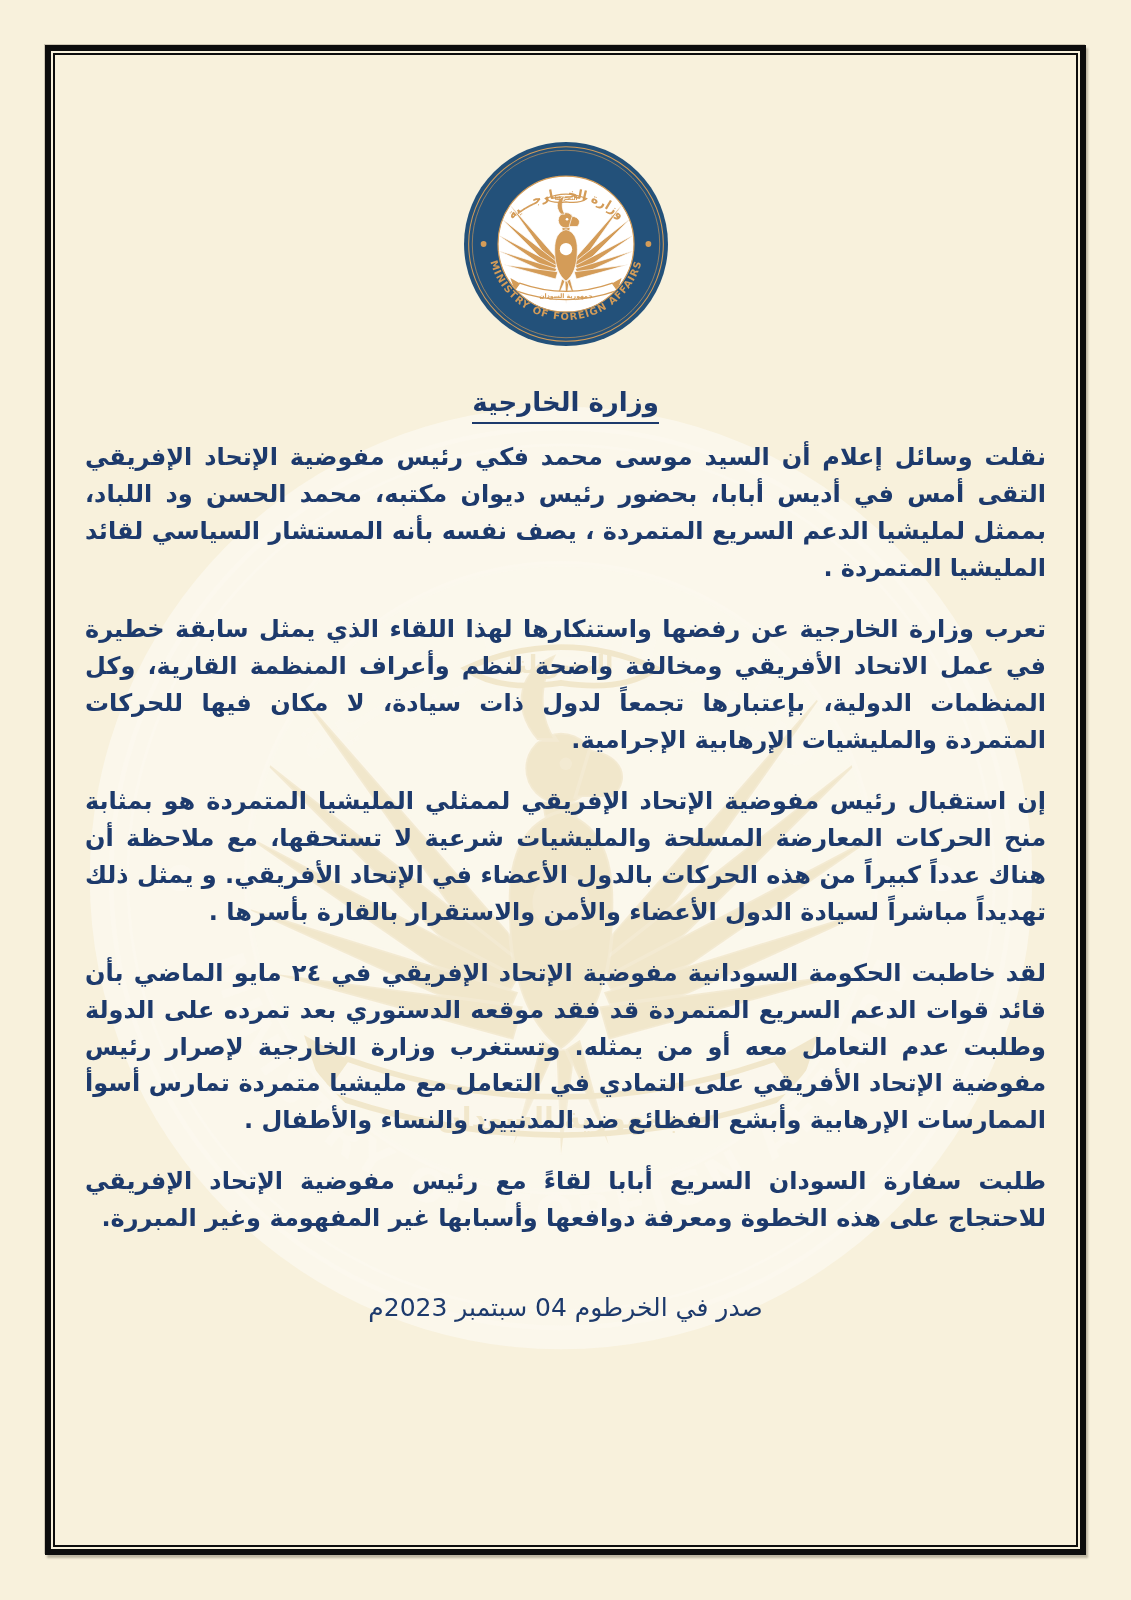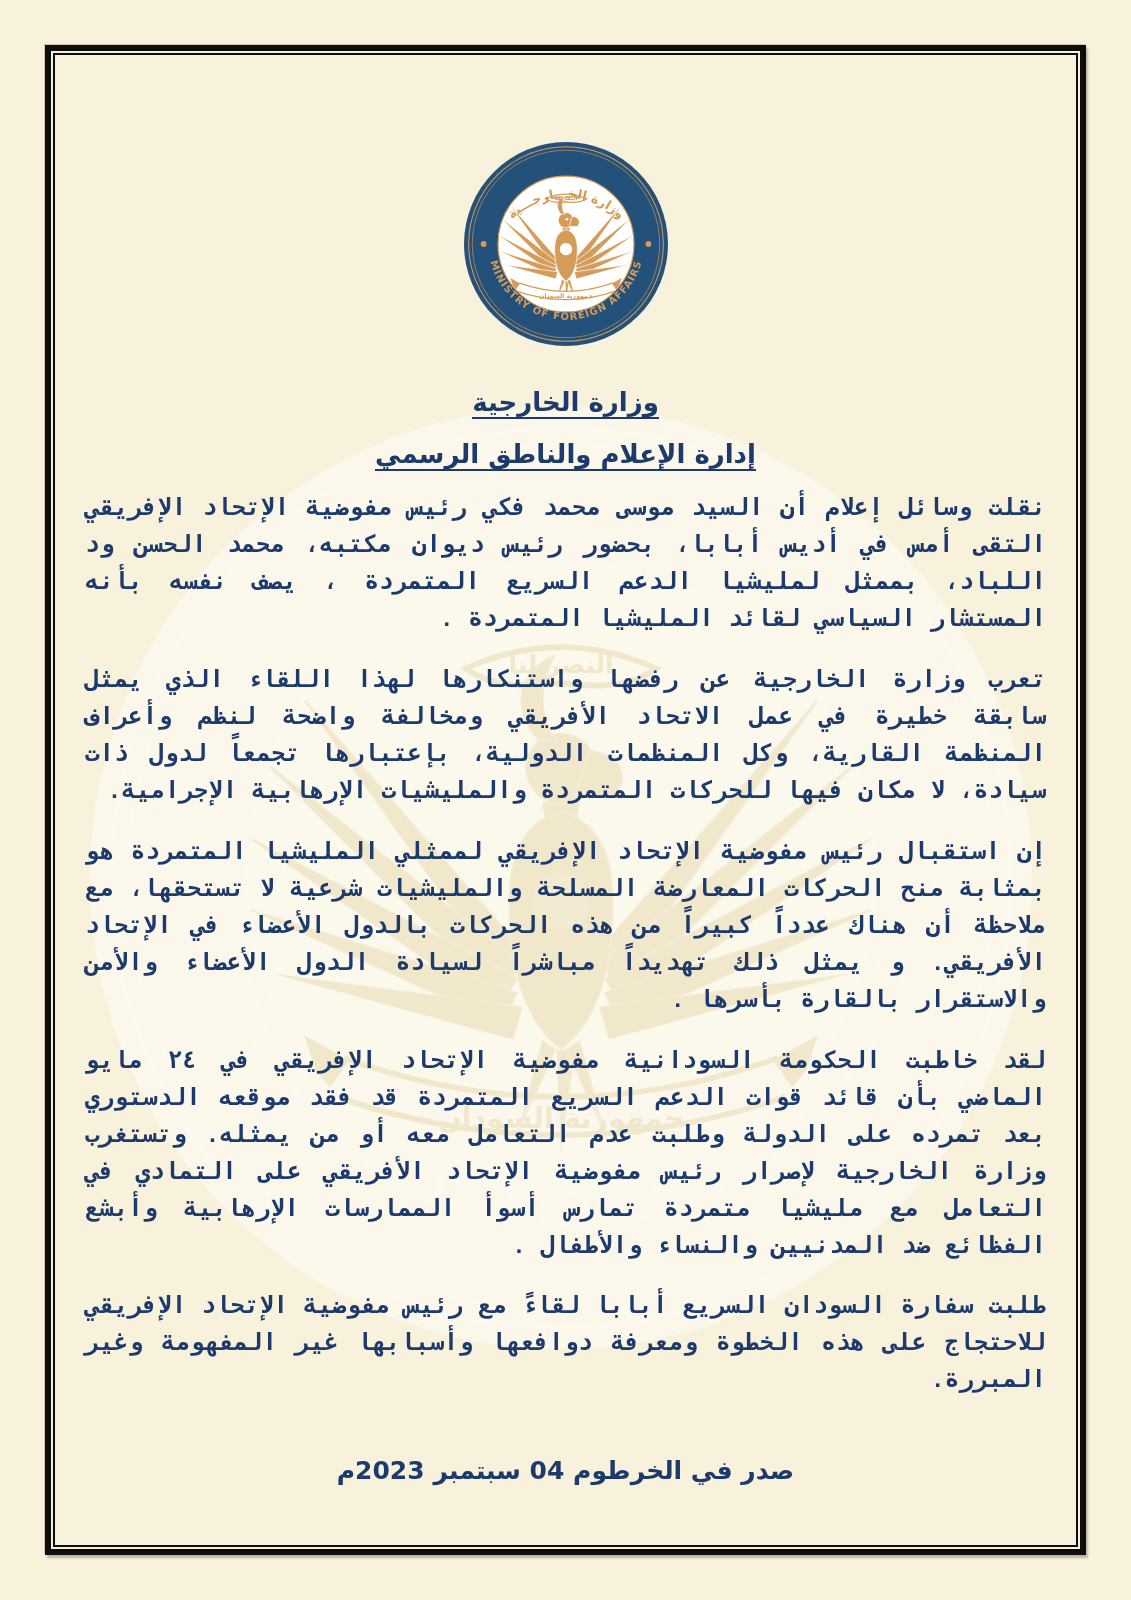--- a/index.html
+++ b/index.html
@@ -22,27 +22,27 @@
   }
   .frame-inner{width:100%;height:100%;border:2px solid var(--frame,#0d0d0d);box-sizing:border-box}
   .content{
     position:absolute;inset:55px;padding:0 30px;box-sizing:border-box;
     color:var(--ink,#1d3a6c);z-index:2;
   }
   .logo{width:206px;height:206px;margin:86px auto 0}
   .logo svg{width:100%;height:100%;display:block}
   .headers{text-align:center;margin-top:40px}
   .hline{margin-bottom:21px;font-size:26px;font-weight:bold;line-height:1.2}
-  .hline span{border-bottom:2.5px solid currentColor;}
+  .hline span{border-bottom:2.5px solid currentColor;padding-bottom:5px}
   .bodytext{margin-top:16px}
   .bodytext p{
     margin:0 0 24px;font-size:24px;font-weight:bold;line-height:1.54;
-    text-align:justify;text-align-last:start;font-family:Liberation Mono, monospace;
+    text-align:justify;text-align-last:start;
   }
-  .footer{text-align:center;margin-top:56px;font-size:25px;font-weight:bold}
+  .footer{text-align:center;margin-top:56px;font-size:25px;font-weight:normal}
   
   .seal-main{--ring:var(--ringblue,#23517a);--gold:var(--goldc,#d49c58);--inner:#ffffff;--eagle:var(--goldc,#d49c58);--banner:#ffffff}
   .seal-wm{--ring:rgba(255,255,255,.85);--gold:rgba(255,255,255,.95);--inner:rgba(255,255,255,.22);--eagle:#ecdebc;--banner:rgba(255,255,255,.25);opacity:.5}
   .defs-holder{position:absolute;width:0;height:0;overflow:hidden}
 </style>
 </head>
 <body>
 
 <svg class="defs-holder" aria-hidden="true">
   <defs>
@@ -120,23 +120,20 @@
   <div class="logo">
     <svg class="seal-main" viewBox="0 0 200 200">
       <use href="#sealArt"></use>
     </svg>
   </div>
 
   <div class="headers" dir="rtl">
     <div class="hline">
       <span>وزارة الخارجية</span>
     </div>
-    <div class="hline">
-      <span>إدارة الإعلام والناطق الرسمي</span>
-    </div>
   </div>
 
   <div class="bodytext" dir="rtl">
     <p>نقلت وسائل إعلام أن السيد موسى محمد فكي رئيس مفوضية الإتحاد الإفريقي  التقى أمس  في أديس أبابا، بحضور رئيس ديوان مكتبه، محمد الحسن ود  اللباد، بممثل لمليشيا الدعم السريع المتمردة ، يصف نفسه بأنه المستشار السياسي لقائد المليشيا المتمردة .</p>
     <p>تعرب وزارة الخارجية عن رفضها واستنكارها  لهذا اللقاء الذي يمثل سابقة خطيرة في عمل الاتحاد الأفريقي ومخالفة واضحة لنظم وأعراف المنظمة  القارية، وكل المنظمات الدولية، بإعتبارها تجمعاً لدول ذات سيادة، لا مكان فيها للحركات المتمردة والمليشيات الإرهابية الإجرامية.</p>
     <p>إن استقبال رئيس مفوضية الإتحاد الإفريقي لممثلي المليشيا المتمردة  هو بمثابة منح الحركات المعارضة المسلحة والمليشيات شرعية لا تستحقها، مع ملاحظة أن هناك عدداً كبيراً من هذه الحركات بالدول الأعضاء في الإتحاد الأفريقي. و يمثل ذلك تهديداً مباشراً  لسيادة الدول الأعضاء والأمن والاستقرار بالقارة بأسرها .</p>
     <p>لقد خاطبت الحكومة السودانية مفوضية الإتحاد الإفريقي في ٢٤ مايو الماضي بأن قائد قوات الدعم السريع المتمردة قد فقد موقعه الدستوري بعد تمرده على الدولة وطلبت عدم التعامل معه أو من يمثله.  وتستغرب وزارة الخارجية  لإصرار رئيس مفوضية الإتحاد الأفريقي على التمادي في التعامل مع مليشيا متمردة تمارس أسوأ الممارسات الإرهابية وأبشع الفظائع ضد المدنيين والنساء والأطفال .</p>
     <p>طلبت سفارة السودان السريع أبابا لقاءً  مع رئيس مفوضية الإتحاد الإفريقي للاحتجاج على هذه الخطوة ومعرفة دوافعها وأسبابها غير المفهومة وغير المبررة.</p>
   </div>
 

